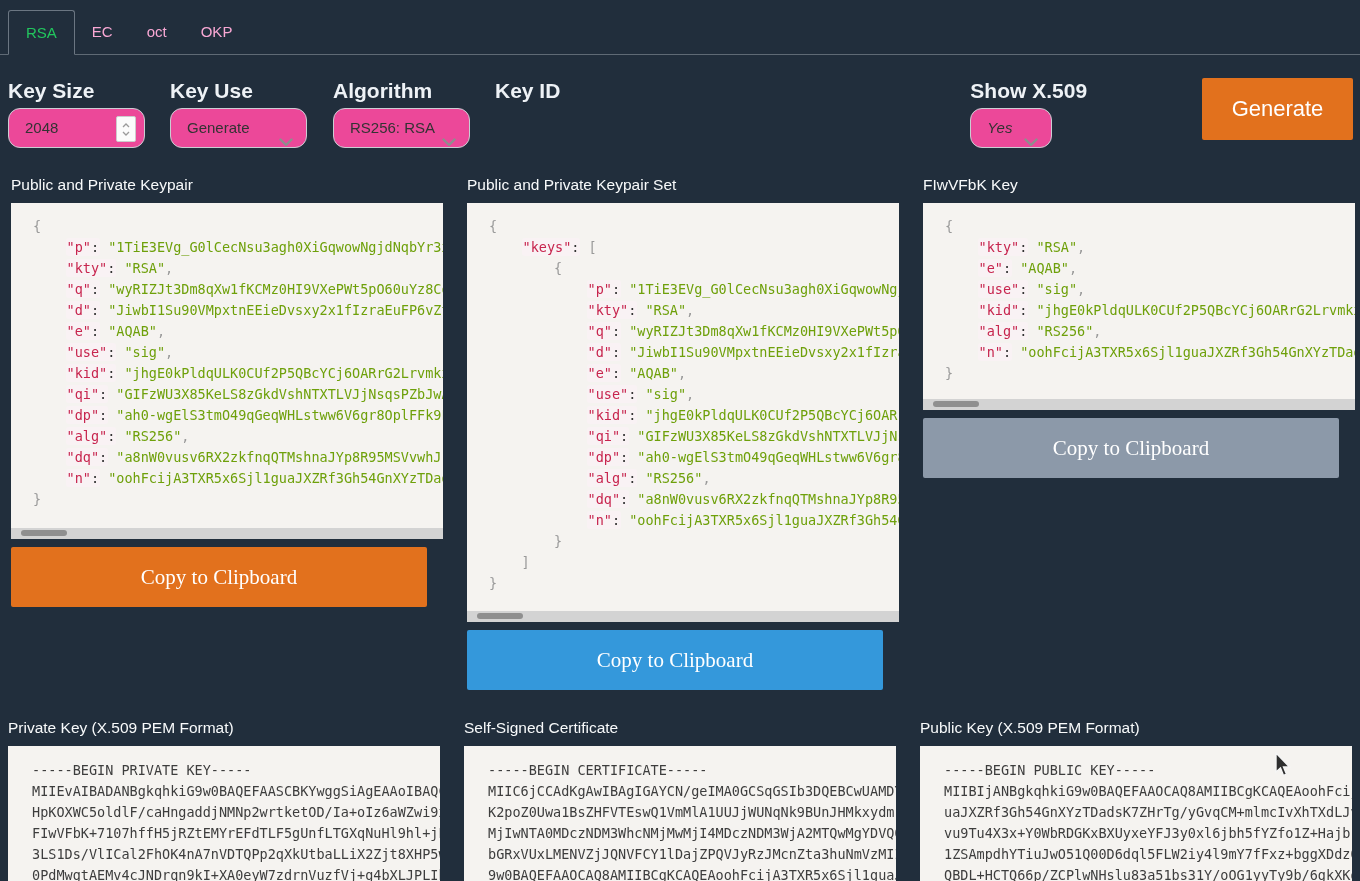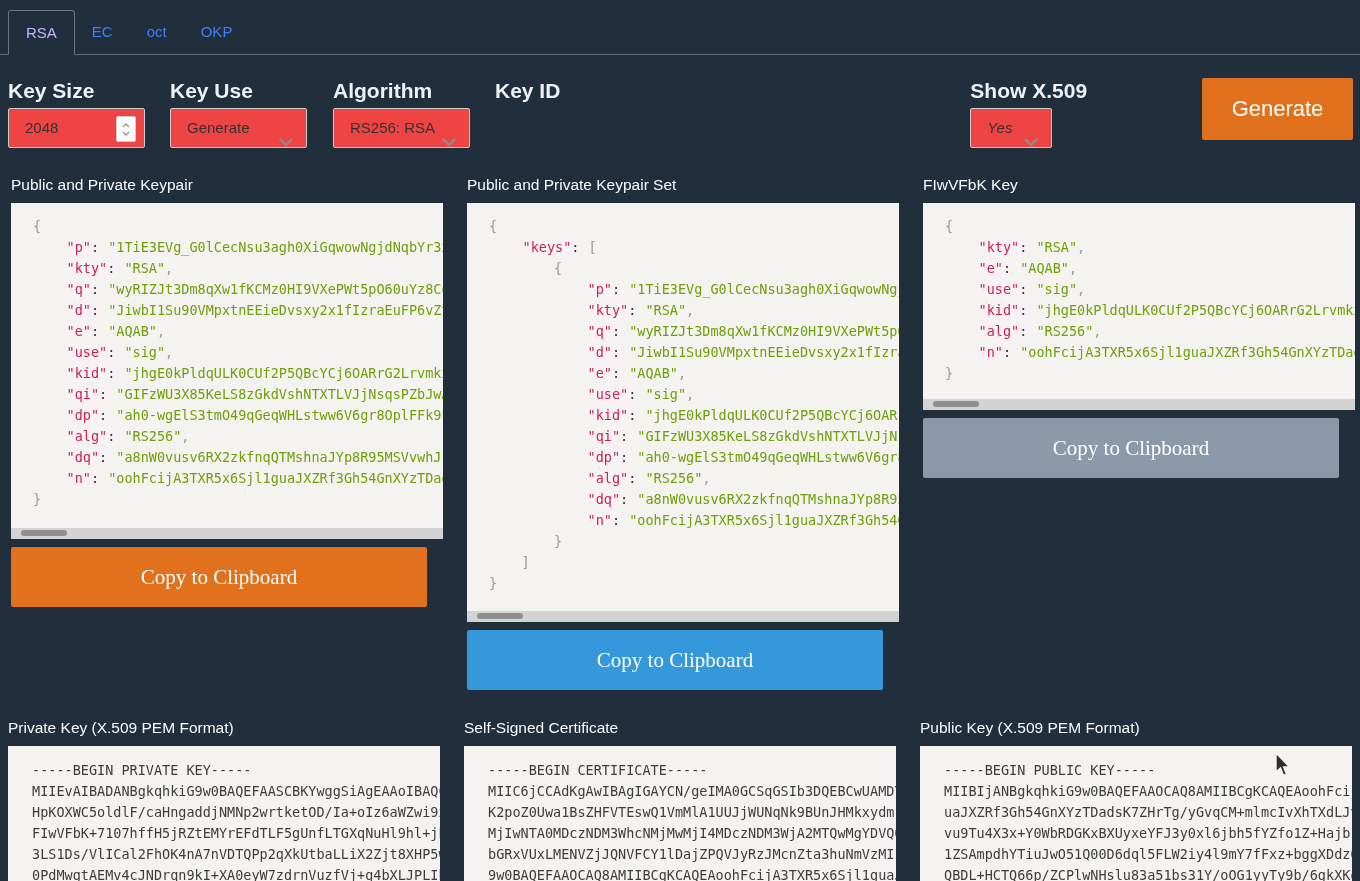--- a/index.html
+++ b/index.html
@@ -2,28 +2,28 @@
 <html><head>
 <meta charset="utf-8">
 <style>
   * { margin:0; padding:0; box-sizing:border-box; }
   html,body { width:1360px; height:881px; overflow:hidden; }
   body { background:#212e3c; font-family:"Liberation Sans", sans-serif; }
   .page { position:relative; width:1360px; height:881px; overflow:hidden; }
 
   
   .tabbar { margin-top:10px; padding-left:8px; height:45px; border-bottom:1px solid #5f6a75; display:flex; }
-  .tab { height:45px; line-height:44px; padding:0 17px; font-size:15px; color:#3b82f6; cursor:pointer; }
-  .tab.active { color:#c4b5fd; border:1px solid #6b7682; border-bottom:1px solid #212e3c; border-radius:3px 3px 0 0; margin-bottom:-1px; }
+  .tab { height:45px; line-height:44px; padding:0 17px; font-size:15px; color:#f9a8d4; cursor:pointer; }
+  .tab.active { color:#22c55e; border:1px solid #6b7682; border-bottom:1px solid #212e3c; border-radius:3px 3px 0 0; margin-bottom:-1px; }
 
   
   .formrow { position:relative; margin-top:27px; padding-left:8px; display:flex; align-items:flex-start; height:66px; }
   .field { display:flex; flex-direction:column; }
   .field label { font-size:21px; font-weight:600; color:#eef2f6; height:18px; line-height:18px; margin-bottom:8px; }
-  .ctrl { position:relative; width:137px; height:40px; background:#ef4444; border:1px solid #c9ced3; border-radius:2px;
+  .ctrl { position:relative; width:137px; height:40px; background:#ec4899; border:1px solid #c9ced3; border-radius:12px;
           font-size:15px; color:#333; line-height:38px; padding-left:16px; cursor:pointer; white-space:nowrap; overflow:hidden; }
   .ctrl .chev { position:absolute; right:13px; top:14px; }
   .ctrl.small { width:82px;font-style:italic; }
   .spinner { position:absolute; right:8px; top:7px; width:20px; height:26px; border:1px solid #ccc; border-radius:2px;
              background:#fbfbfb; display:flex; flex-direction:column; align-items:center; justify-content:center; gap:3px; }
   .gen { position:absolute; right:7px; top:-4px; width:151px; height:62px; background:#e2711d; border:none; border-radius:2px;
          color:#fff; font-size:22px; font-family:"Liberation Sans", sans-serif; cursor:pointer; }
 
   
   .grid { display:grid; grid-template-columns:432px 432px 432px; column-gap:24px; padding-left:8px; align-items:start; }

